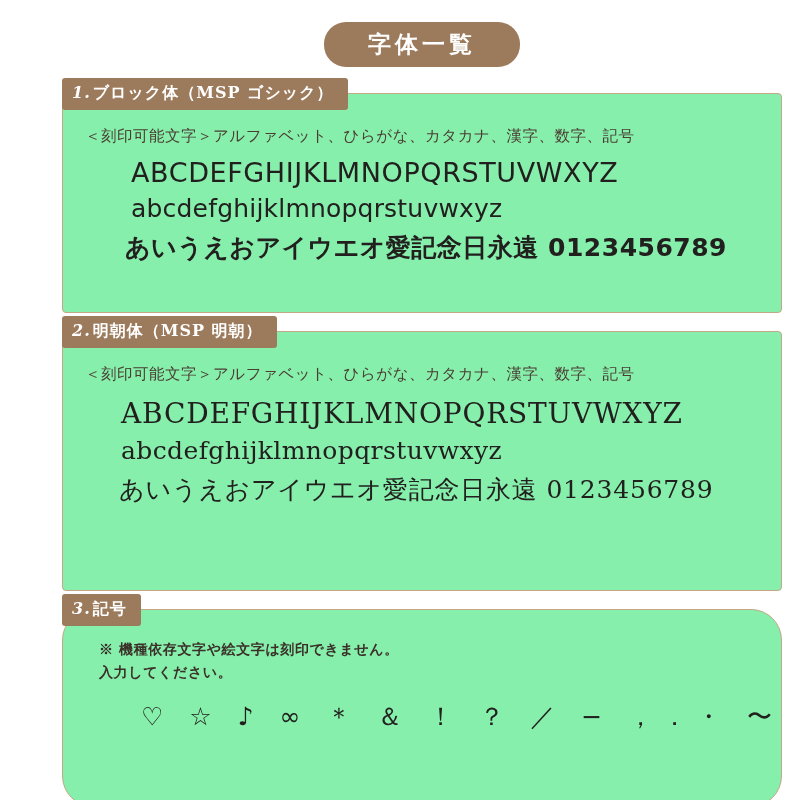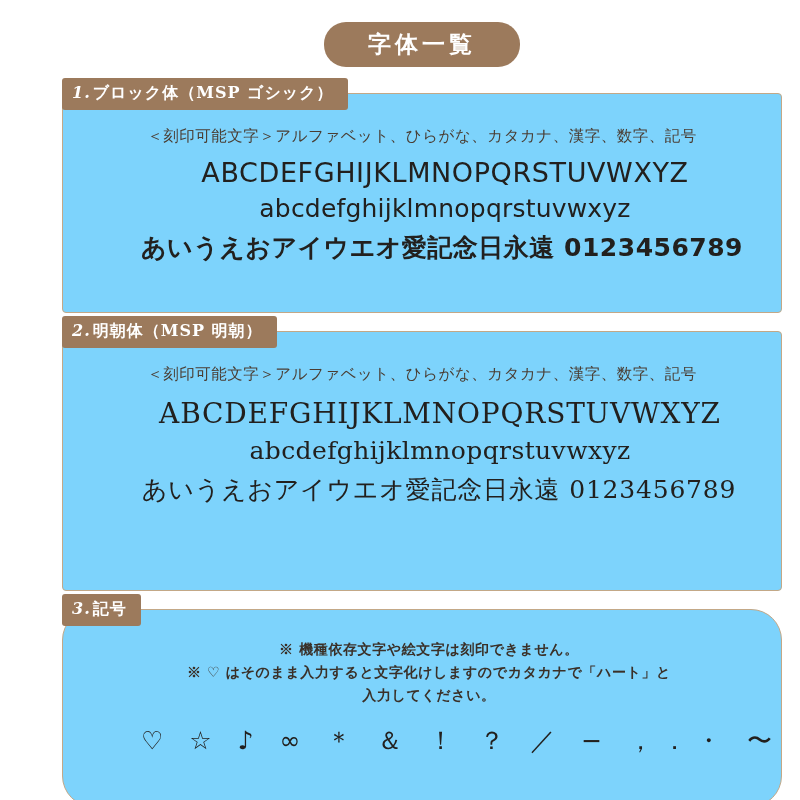--- a/index.html
+++ b/index.html
@@ -39,23 +39,22 @@
     font-weight: bold;
     line-height: 1.1;
   }
 
   
   .section {
     position: relative;
     margin: 0 18px;
     border: 1px solid #c3a887;
     border-radius: 4px;
-    background: #7dd3fc;
+    background: #86efac;
     box-sizing: border-box;
-    text-align: center;
   }
   .sec1 { margin-top: 26px; height: 220px; }
   .sec2 { margin-top: 18px; height: 260px; }
   .sec3 { margin-top: 18px; height: 198px; border-radius: 31px; }
 
   .sec-tab {
     position: absolute;
     top: -16px;
     left: -1px;
     background: #9c7a5c;
@@ -190,19 +189,18 @@
       <p class="spec spec-jp">あいうえおアイウエオ愛記念日永遠 0123456789</p>
     </div>
   </div>
 
   <div class="section sec3">
     <div class="sec-tab">
       <span class="num">3.</span><span>記号</span>
     </div>
     <div class="sec-body">
       <p class="note">※ 機種依存文字や絵文字は刻印できません。</p>
-      <p class="note">※ ♡ はそのまま入力すると文字化けしますのでカタカナで「ハート」と</p>
       <p class="note">入力してください。</p>
       <p class="symbols">♡ ☆ ♪ ∞ ＊ ＆ ！ ？ ／ − ，．・ 〜</p>
     </div>
   </div>
 
 </div>
 
 </body></html>

